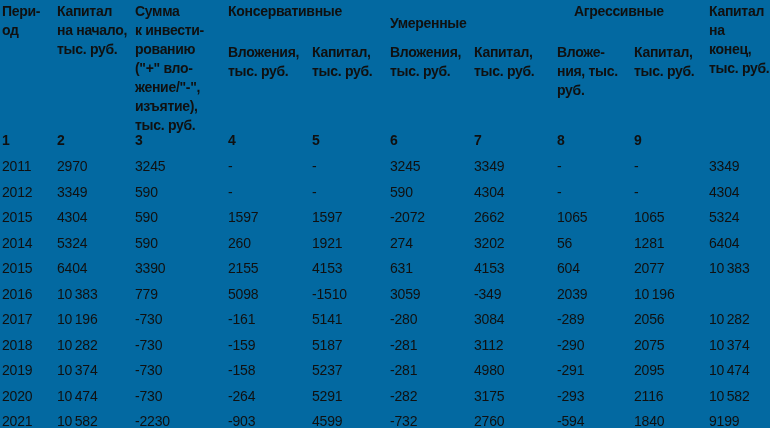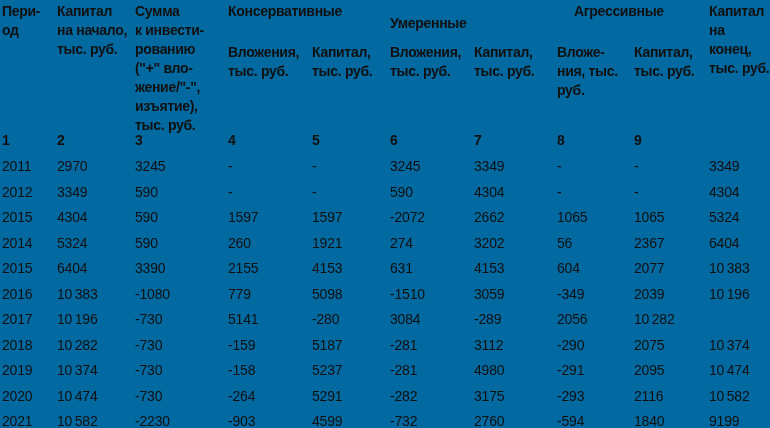--- a/index.html
+++ b/index.html
@@ -137,51 +137,51 @@
       </div>
       <div class="grid-row data-row">
         <div class="td">2014</div>
         <div class="td">5324</div>
         <div class="td">590</div>
         <div class="td">260</div>
         <div class="td">1921</div>
         <div class="td">274</div>
         <div class="td">3202</div>
         <div class="td">56</div>
-        <div class="td">2367</div>
+        <div class="td">1281</div>
         <div class="td">6404</div>
       </div>
       <div class="grid-row data-row">
         <div class="td">2015</div>
         <div class="td">6404</div>
         <div class="td">3390</div>
         <div class="td">2155</div>
         <div class="td">4153</div>
         <div class="td">631</div>
         <div class="td">4153</div>
         <div class="td">604</div>
         <div class="td">2077</div>
         <div class="td">10 383</div>
       </div>
       <div class="grid-row data-row">
         <div class="td">2016</div>
         <div class="td">10 383</div>
-        <div class="td">-1080</div>
         <div class="td">779</div>
         <div class="td">5098</div>
         <div class="td">-1510</div>
         <div class="td">3059</div>
         <div class="td">-349</div>
         <div class="td">2039</div>
         <div class="td">10 196</div>
       </div>
       <div class="grid-row data-row">
         <div class="td">2017</div>
         <div class="td">10 196</div>
         <div class="td">-730</div>
+        <div class="td">-161</div>
         <div class="td">5141</div>
         <div class="td">-280</div>
         <div class="td">3084</div>
         <div class="td">-289</div>
         <div class="td">2056</div>
         <div class="td">10 282</div>
       </div>
       <div class="grid-row data-row">
         <div class="td">2018</div>
         <div class="td">10 282</div>

